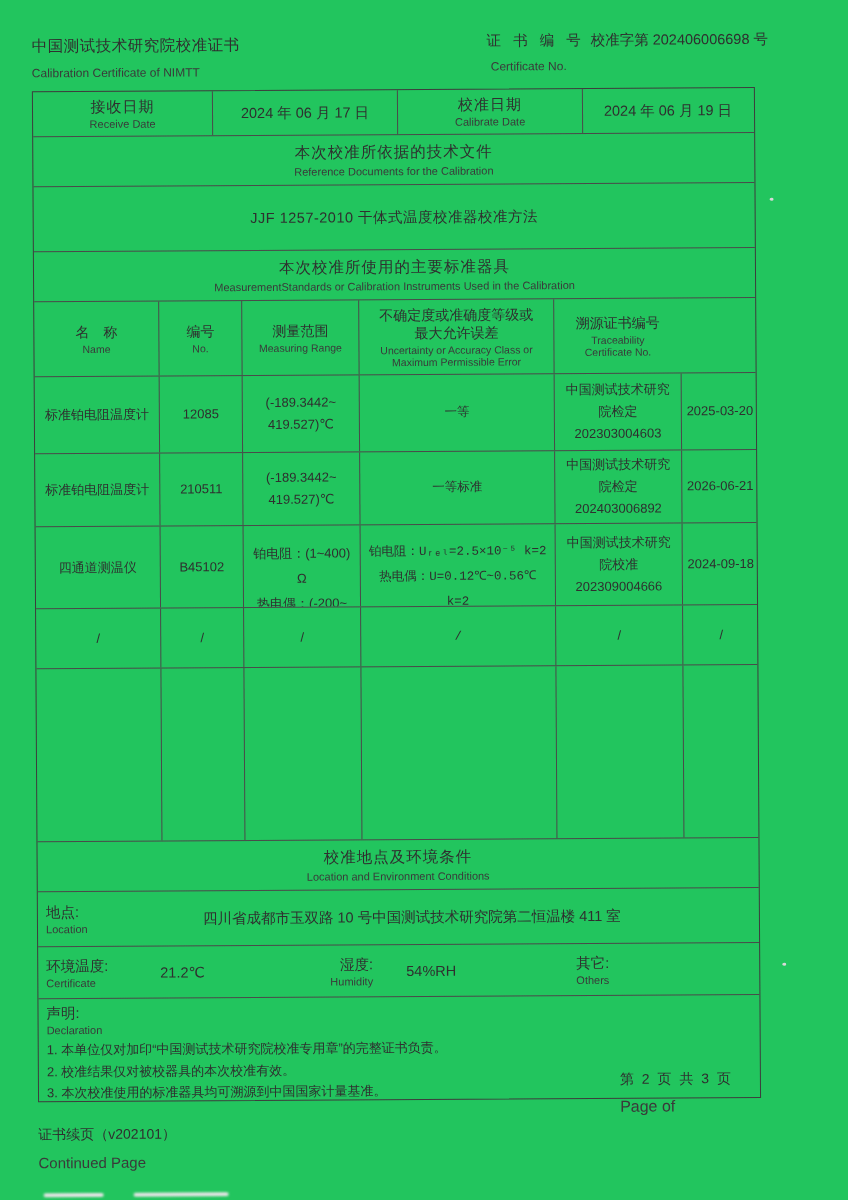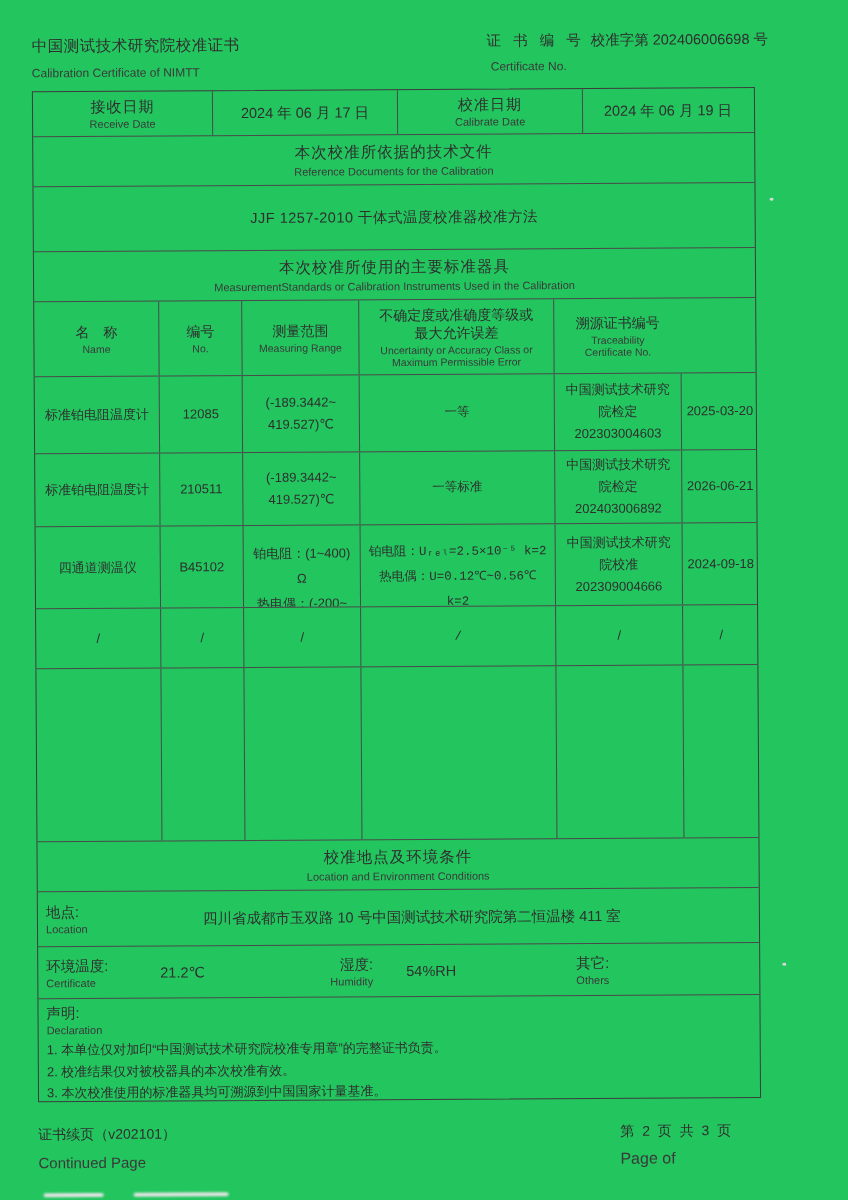--- a/index.html
+++ b/index.html
@@ -93,21 +93,21 @@
   .row-decl{height:103px;padding:5px 10px 0 8px;}
   .decl-cn{font-size:14.5px;}
   .decl-en{font-size:11px;color:#3a3a3a;margin-top:1px;}
   .decl-item{font-size:13px;line-height:21.5px;}
   .decl-list{margin-top:3px;}
 
   
   .footer-left{position:absolute;left:35px;top:1124px;}
   .footer-left .f1{font-size:14px;}
   .footer-left .f2{font-size:15px;margin-top:10px;color:#3a3a3a;}
-  .footer-right{position:absolute;left:617px;top:1124px;}
+  .footer-right{position:absolute;left:617px;top:1072px;}
   .footer-right .f1{font-size:14px;letter-spacing:2px;}
   .footer-right .f2{font-size:16px;margin-top:9px;color:#3a3a3a;}
 
   
   .smudge{position:absolute;background:#e4e4e4;filter:blur(1px);border-radius:2px;}
   .sm1{left:40px;top:1191px;width:60px;height:4px;}
   .sm2{left:130px;top:1191px;width:95px;height:4px;}
   .speck{position:absolute;width:4px;height:3px;background:#d8d8d8;border-radius:50%;}
 </style>
 </head>

